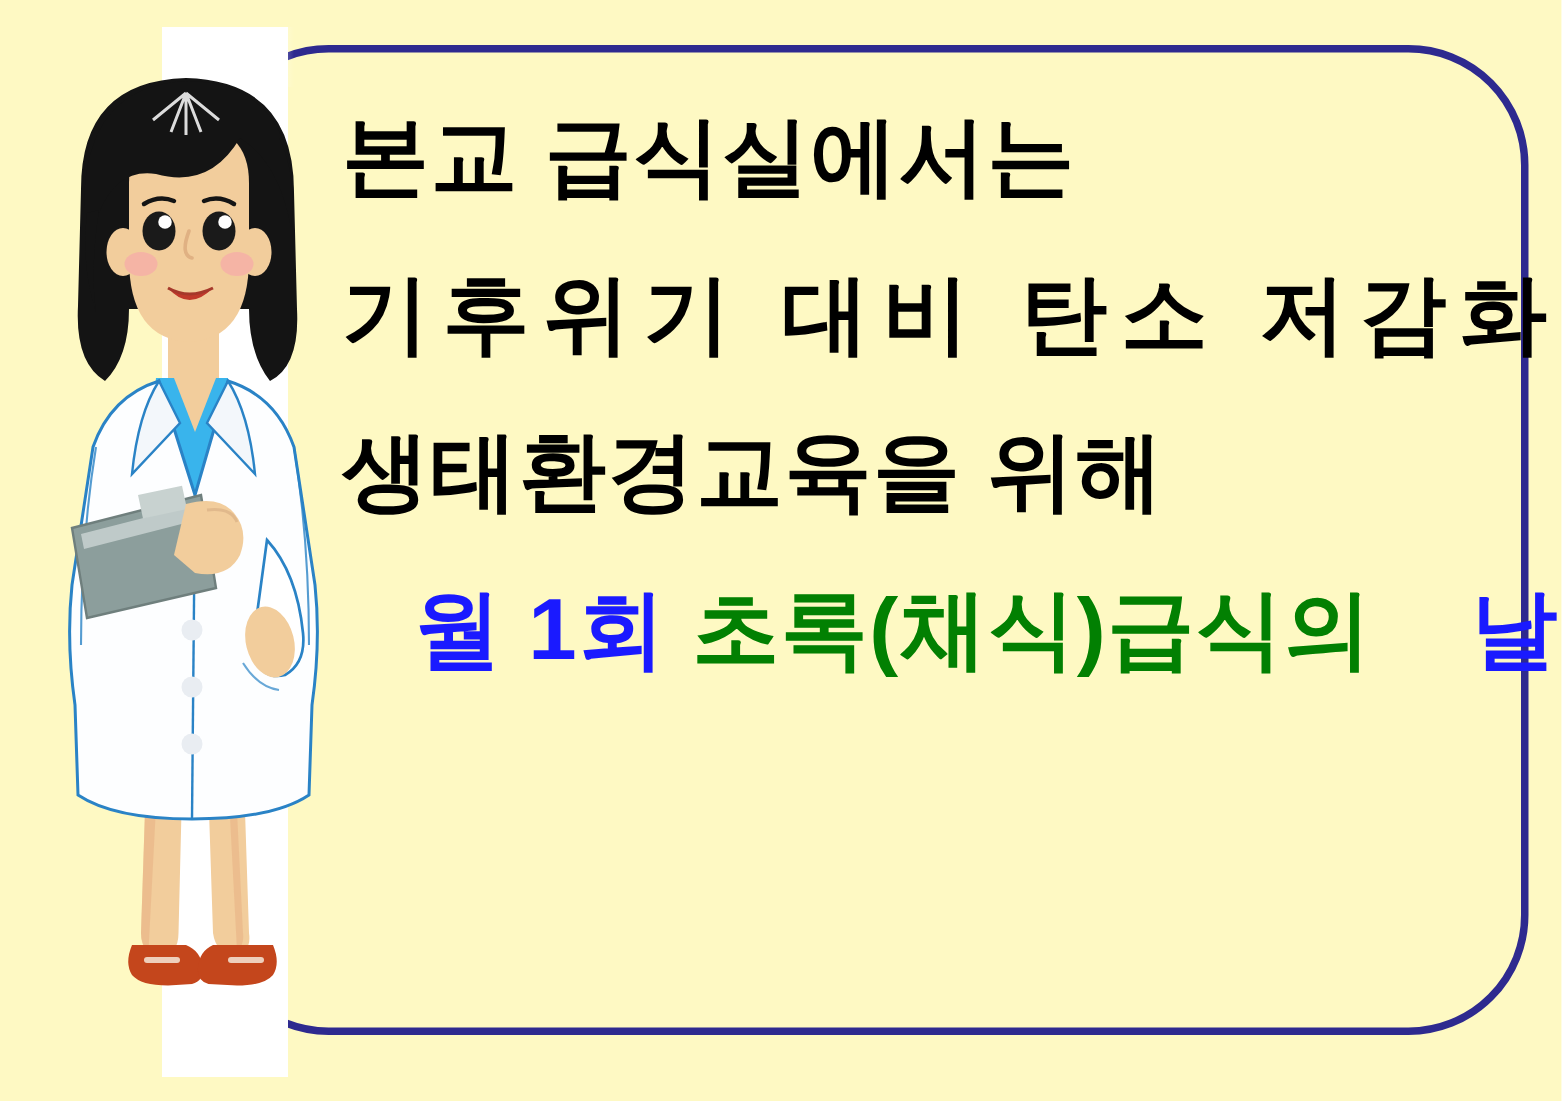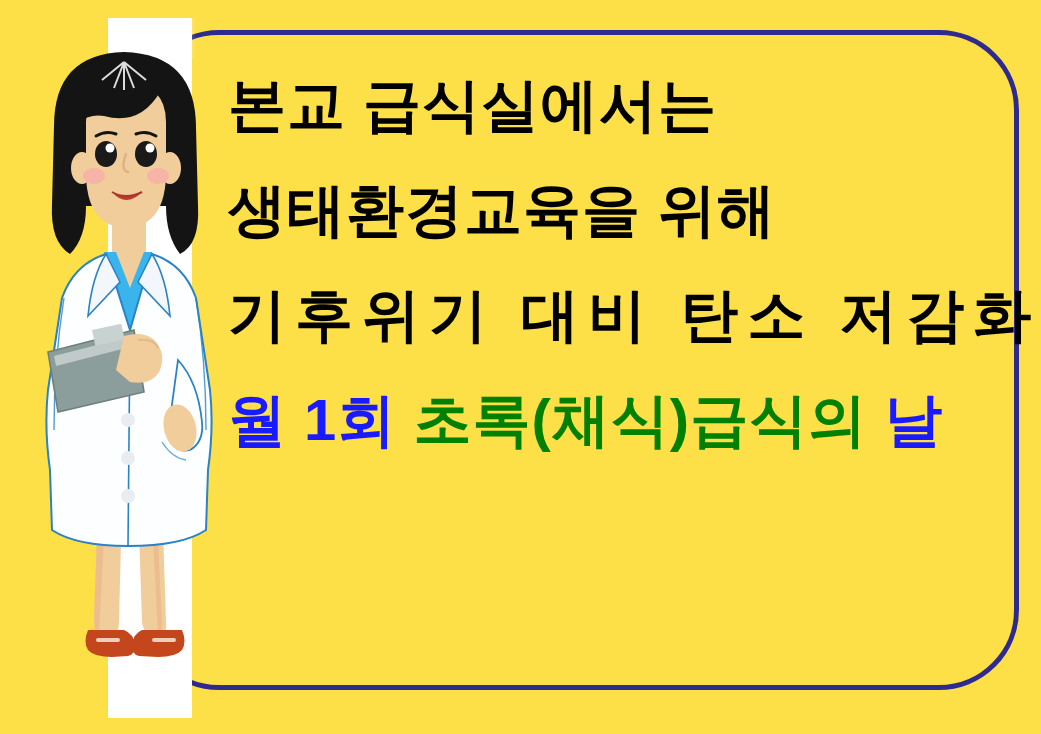--- a/index.html
+++ b/index.html
@@ -5,21 +5,21 @@
   * { margin:0; padding:0; box-sizing:border-box; }
   html, body {
     width:1041px; height:734px;
     background:#ffffff;
     font-family:"Liberation Sans", sans-serif;
     overflow:hidden;
   }
   #poster {
     position:relative;
     width:1041px; height:734px;
-    background:#fde047;
+    background:#fef9c3;
   }
 
   
   #frame {
     position:absolute;
     left:139px; top:30px;
     width:880px; height:660px;
     border:5px solid #2e2a8f;
     border-radius:80px;
     background:transparent;
@@ -49,21 +49,21 @@
   }
   .line {
     font-weight:bold;
     font-size:58px;
     line-height:105px;
     letter-spacing:1px;
     white-space:nowrap;
     color:#000000;
   }
   .line.wide { letter-spacing:9px; }
-  .blue  { color:#1a1aff; }
+  .blue  { color:#1a1aff;margin-left:48px; }
   .green { color:#028002; }
   .red   { color:#fc0000; }
 
   
   #illustration {
     position:absolute;
     left:20px; top:30px;
     width:215px; height:650px;
     z-index:6;
   }
@@ -150,24 +150,24 @@
 
       <path d="M92 162 Q106 178 122 162 Q108 170 92 162 Z" fill="#c0392b"></path>
       <path d="M92 162 Q106 170 122 162" stroke="#a6382b" stroke-width="2" fill="none"></path>
     </svg>
   </div>
 
   <div id="text-block">
     <div class="line">
       <span>본교 급식실에서는</span>
     </div>
+    <div class="line wide">
+      <span>기후위기 대비 탄소 저감화</span>
+    </div>
     <div class="line">
       <span>생태환경교육을 위해</span>
-    </div>
-    <div class="line wide">
-      <span>기후위기 대비 탄소 저감화</span>
     </div>
     <div class="line">
       <span class="blue">월 1회 </span><span class="green">초록(채식)급식의</span><span class="blue"> 날</span>
     </div>
   </div>
 
 </div>
 
 </body></html>

